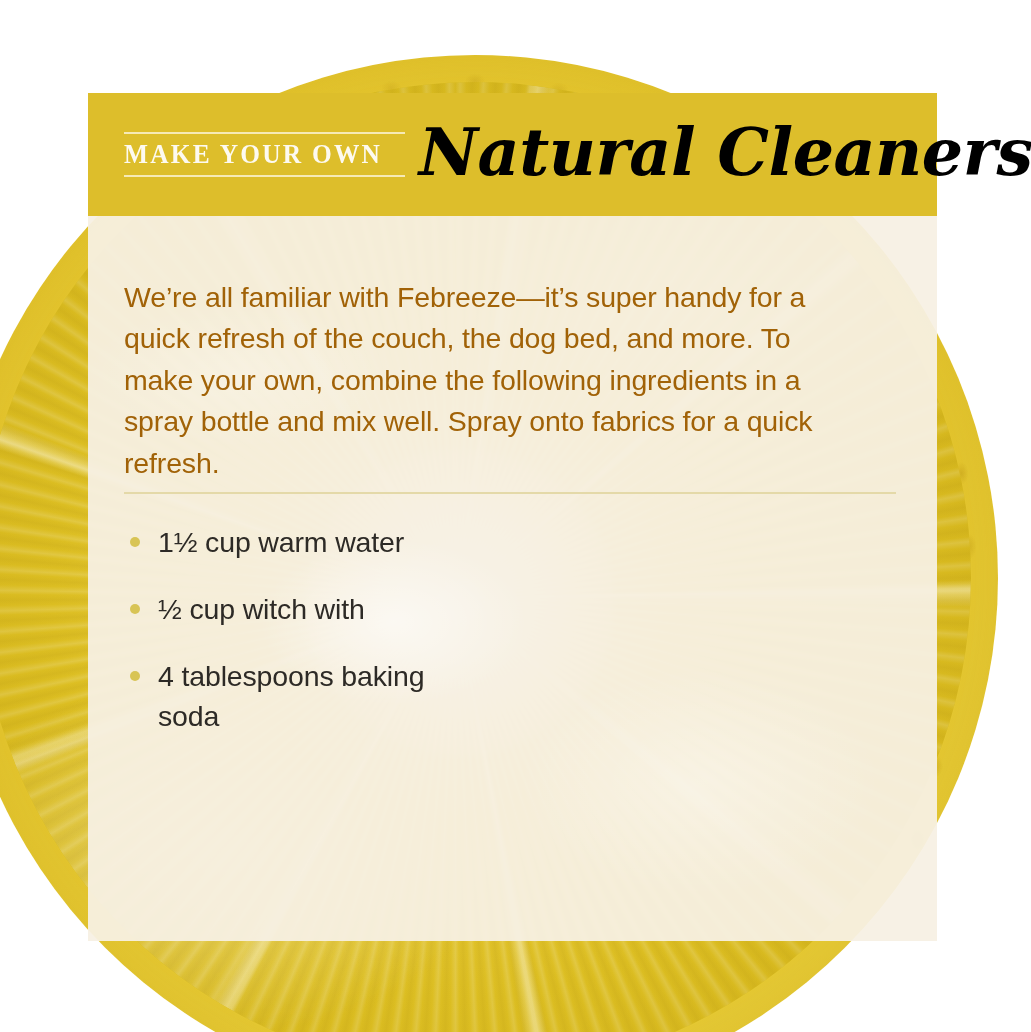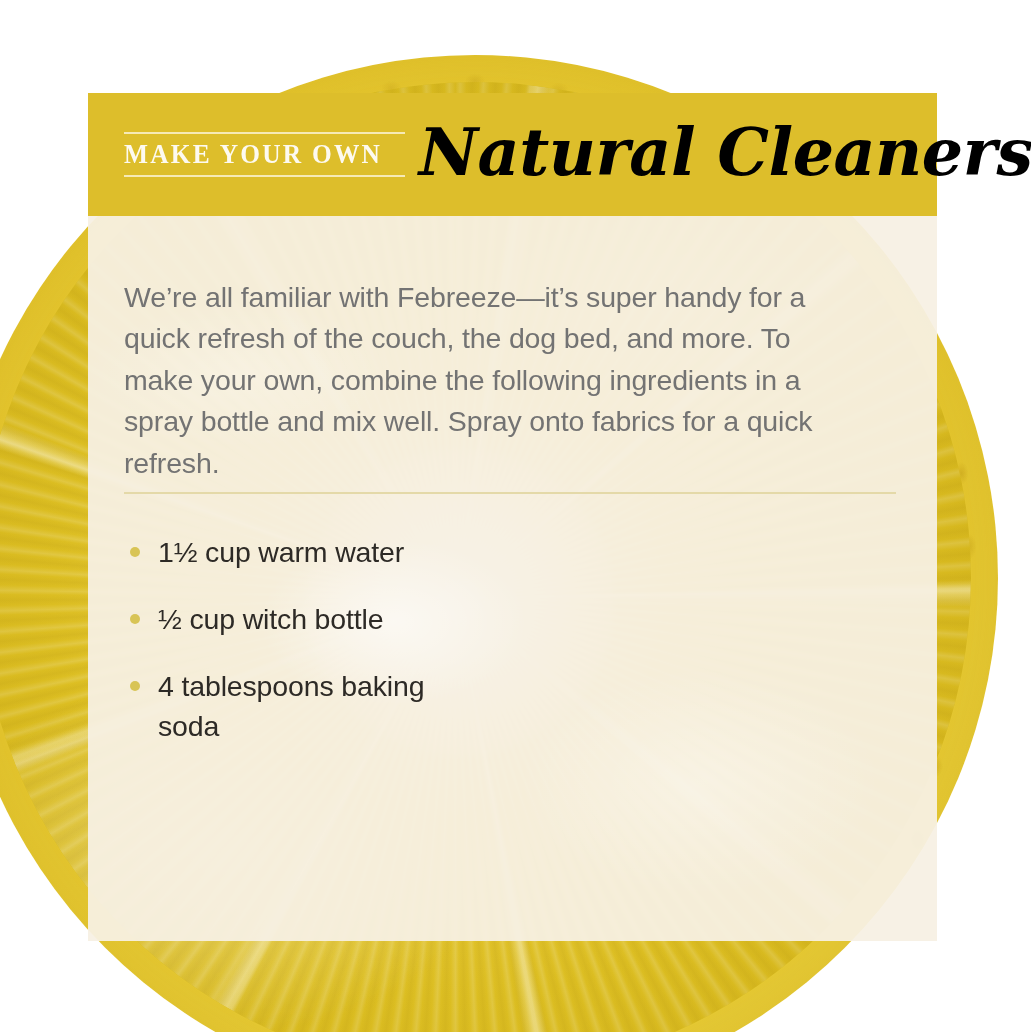--- a/index.html
+++ b/index.html
@@ -210,37 +210,37 @@
   }
 
   .intro {
     position: absolute;
     left: 36px;
     top: 32px;
     width: 712px;
     font-family: "Liberation Sans", sans-serif;
     font-size: 28.5px;
     line-height: 41.5px;
-    color: #737373;
+    color: #a16207;
     letter-spacing: -0.15px;
   }
 
   .divider {
     position: absolute;
     left: 36px;
     top: 276px;
     width: 772px;
     height: 2px;
     background: #e4d9a8;
   }
 
   .columns {
     position: absolute;
     left: 36px;
-    top: 316px;
+    top: 306px;
     width: 780px;
     display: flex;
     gap: 58px;
   }
   .col { flex: 0 0 auto; }
   .col-left  { width: 342px; }
   .col-right { width: 346px; }
 
   ul.ing-list {
     list-style: none;
@@ -301,21 +301,21 @@
 
     <div class="columns">
       <div class="col col-left">
         <ul class="ing-list">
           <li>
             <span class="dot"></span>
             <span>1½ cup warm water</span>
           </li>
           <li>
             <span class="dot"></span>
-            <span>½ cup witch bottle</span>
+            <span>½ cup witch with</span>
           </li>
           <li>
             <span class="dot"></span>
             <span>4 tablespoons baking soda</span>
           </li>
         </ul>
       </div>
 
     </div>
   </div>

